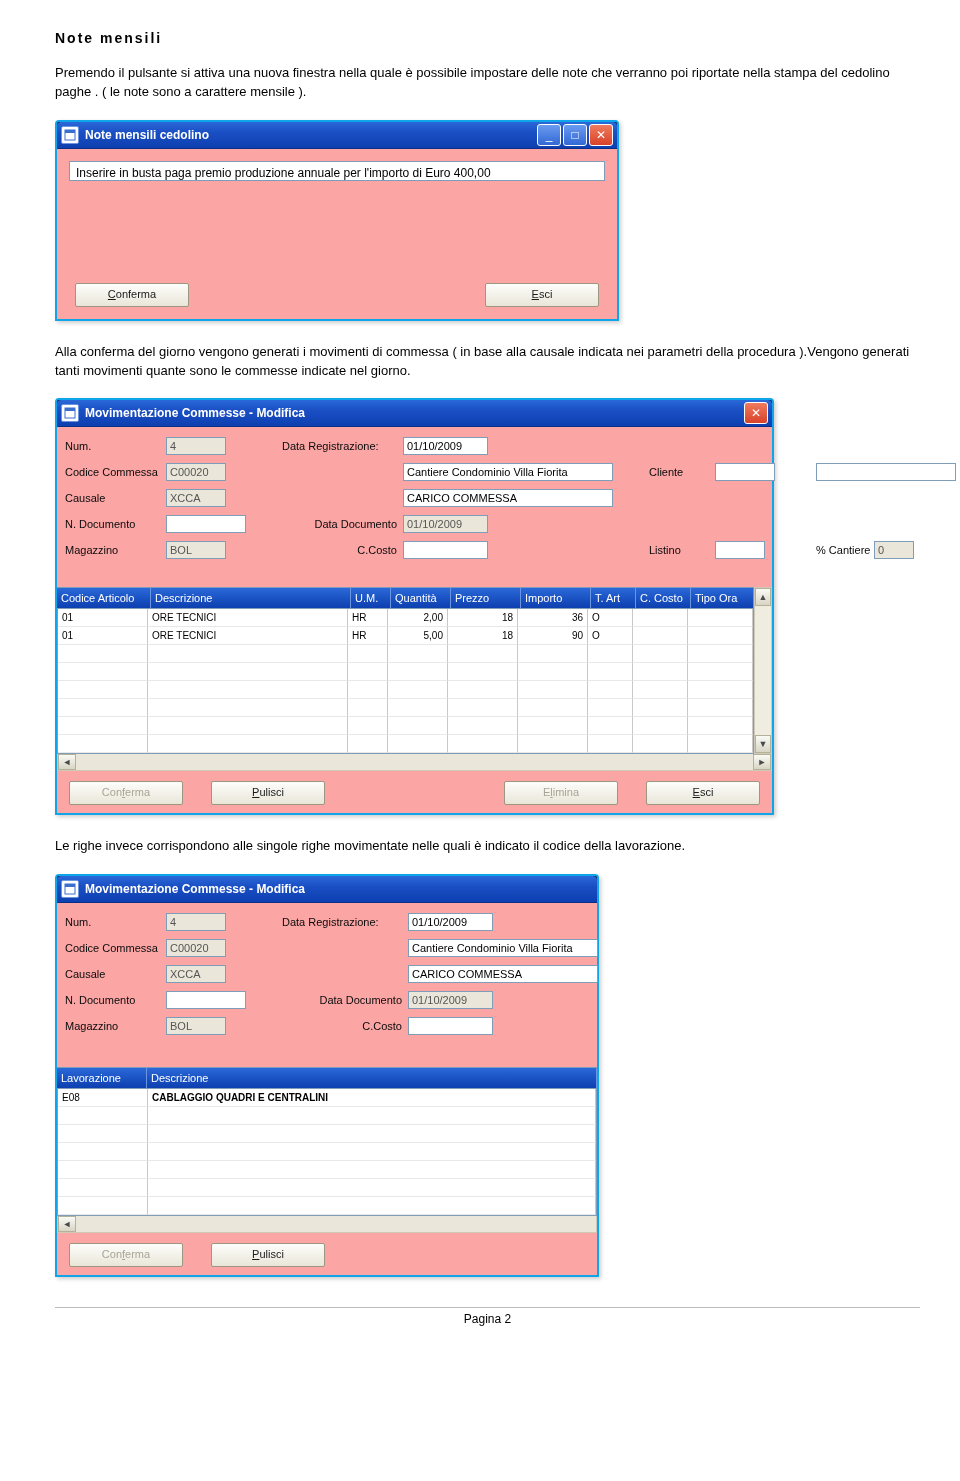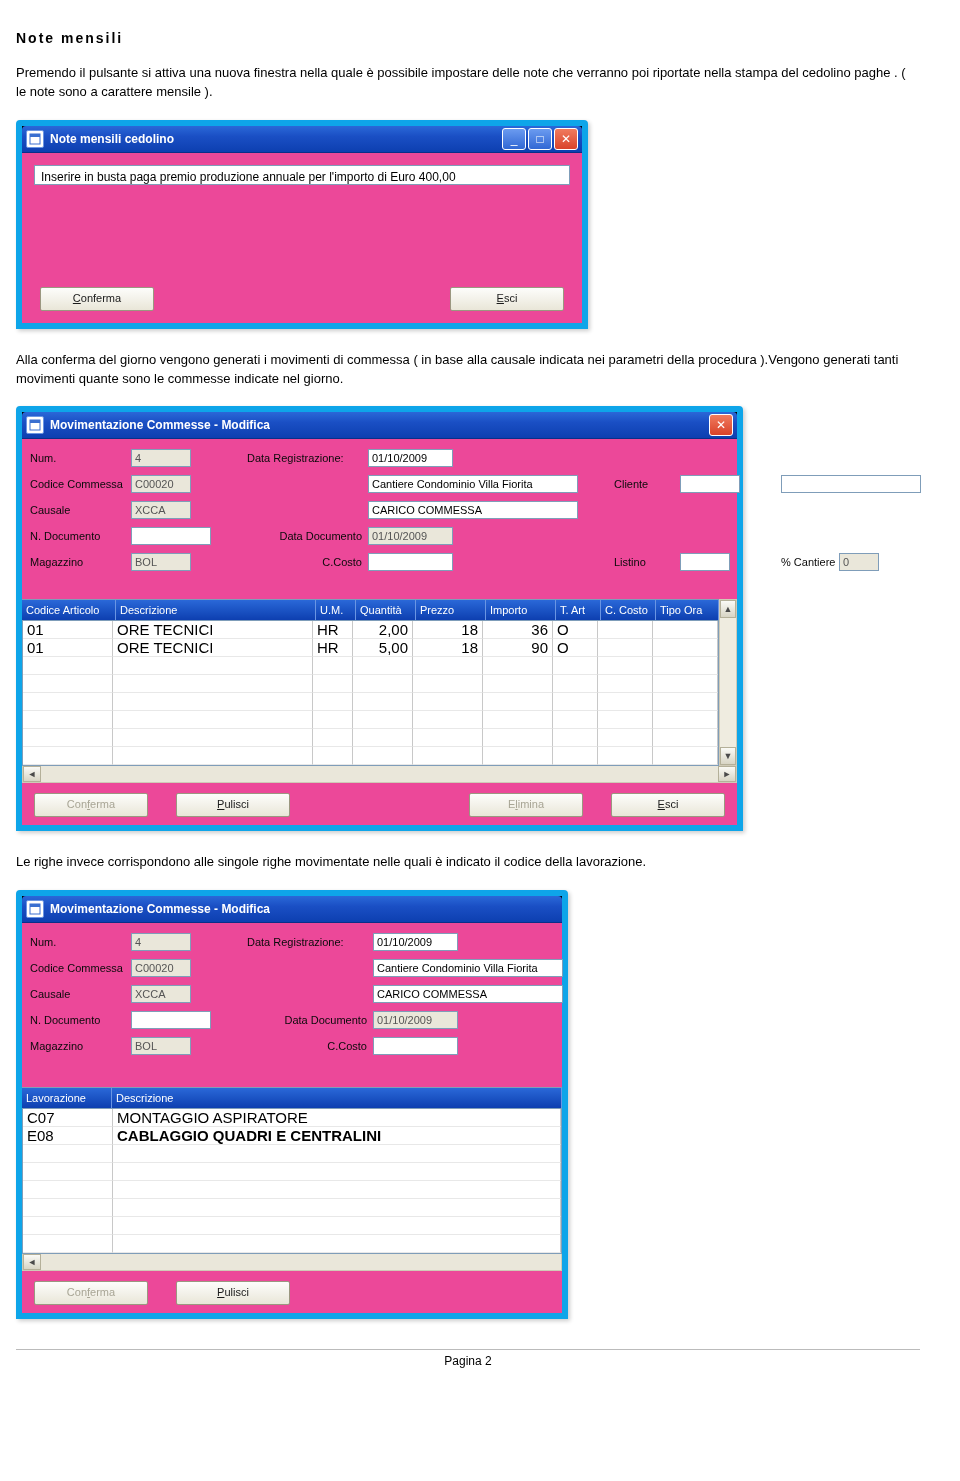--- a/index.html
+++ b/index.html
@@ -1,41 +1,41 @@
 <!DOCTYPE html>
 <html><head>
 <meta charset="utf-8">
 <style>
   body{margin:0;background:#fff;font-family:Arial,Helvetica,sans-serif;font-size:12.5px;color:#000;width:960px}
-  .page{padding:30px 40px 20px 16px}
+  .page{padding:30px 40px 20px 55px}
   h2{font-size:14px;font-weight:bold;letter-spacing:2px;margin:0 0 18px 0}
   p.body{line-height:1.45;margin:0 10px 18px 0;font-size:13px}
-  .win{background:#000;padding:0;margin:0 0 22px 0;border:6px solid #0ea5e9;border-radius:4px 4px 0 0;box-shadow:2px 2px 4px rgba(0,0,0,0.2)}
+  .win{background:#000;padding:0;margin:0 0 22px 0;border:2px solid #0ea5e9;border-radius:4px 4px 0 0;box-shadow:2px 2px 4px rgba(0,0,0,0.2)}
   .titlebar{height:26px;background:linear-gradient(to bottom,#2a68d8 0%,#1a4fc4 40%,#0d3fb0 100%);border-bottom:1px solid #0a2f88;display:flex;align-items:center;padding:0 4px;border-radius:4px 4px 0 0}
   .ticon{width:16px;height:16px;background:#fff;border:1px solid #6a95e3;margin-right:6px;display:flex;align-items:center;justify-content:center;border-radius:2px}
   .ticon svg{width:12px;height:12px}
   .ttitle{color:#fff;font-weight:bold;font-size:12px;flex:1}
   .tbtns{display:flex;gap:2px}
   .tbtn{width:22px;height:20px;border:1px solid #fff;border-radius:3px;display:flex;align-items:center;justify-content:center;color:#fff;font-size:12px;background:linear-gradient(to bottom,#6b9bf0,#3168d4)}
   .tbtn.close{background:linear-gradient(to bottom,#f07b5e,#d9422a);border-color:#fff}
-  .pane{background:#ec4899;padding:6px 6px 8px 6px}
+  .pane{background:#fca5a5;padding:6px 6px 8px 6px}
   .xpbtn{display:inline-block;min-width:80px;height:22px;background:linear-gradient(to bottom,#fdfdfb,#e9e6d8);border:1px solid #9b9780;border-radius:2px;font-size:11px;color:#1a1a1a;padding:0 16px;line-height:20px;text-align:center}
   .xpbtn.dis{color:#a8a595}
   .underline{text-decoration:underline}
   .txtarea{background:#fff;border:1px solid #7f9db9;padding:4px 6px;font-size:12px;width:100%;box-sizing:border-box;overflow:hidden;white-space:nowrap}
   .notes-body{padding:6px 6px 96px 6px}
   .btnrow{display:flex;justify-content:space-between;padding:6px 12px 4px 12px}
   .xpinput{background:#fff;border:1px solid #7f9db9;height:18px;font-size:11px;padding:0 3px;box-sizing:border-box}
   .xpinput.ro{background:#eae7da;color:#555}
   .lbl{font-size:11px;color:#0a0a0a}
   .form{padding:10px 8px 4px 8px;display:grid;row-gap:8px;column-gap:8px}
   .grid-head{background:linear-gradient(to bottom,#2a68d8,#0d3fb0);color:#fff;font-size:11px;height:20px;display:flex;align-items:center;border:1px solid #7f9db9;border-left:none;border-right:none}
   .gh-cell{height:20px;display:flex;align-items:center;padding:0 4px;border-right:1px solid #6a95e3;box-sizing:border-box}
   .grid-body{background:#fff;border:1px solid #7f9db9;border-top:0}
-  .gr{display:flex;height:18px;font-size:15px}
+  .gr{display:flex;height:18px;font-size:10px}
   .gc{border-right:1px solid #c8c8c8;border-bottom:1px solid #e8e8e8;padding:0 4px;box-sizing:border-box;overflow:hidden;white-space:nowrap;display:flex;align-items:center}
   .gc.num{justify-content:flex-end}
   .scrollbar-h{height:16px;background:#eae7da;border:1px solid #cfcab7;border-top:none;display:flex;align-items:center}
   .sbtn{width:16px;height:14px;background:linear-gradient(to bottom,#fafaf6,#d8d5c5);border:1px solid #b4b099;display:flex;align-items:center;justify-content:center;font-size:9px;color:#4a4a4a}
   .strack{flex:1;background:repeating-linear-gradient(45deg,#efece0,#efece0 2px,#e3dfd0 2px,#e3dfd0 4px)}
   .scrollbar-v{width:16px;background:#efece0;border:1px solid #cfcab7;display:flex;flex-direction:column}
   .sbtnv{height:16px;background:linear-gradient(to bottom,#fafaf6,#d8d5c5);border:1px solid #b4b099;display:flex;align-items:center;justify-content:center;font-size:9px;color:#4a4a4a}
   .gridwrap{display:flex}
   .footer{border-top:1px solid #bbb;margin-top:30px;padding-top:4px;text-align:center;font-size:12px}
   .row5{display:grid;grid-template-columns:95px 110px 115px 240px 60px 95px 1fr;align-items:center;column-gap:6px}
@@ -310,24 +310,20 @@
         <input class="xpinput" style="width: 85px;">
       </div>
     </div>
     <div style="height:28px"></div>
     <div class="grid-head">
       <div class="gh-cell" style="width:90px">Lavorazione</div>
       <div class="gh-cell" style="flex:1">Descrizione</div>
     </div>
     <div class="grid-body" id="grid2">
           <div class="gr">
-            <div class="gc" style="width: 90px;">C07</div>
-            <div class="gc" style="flex: 1 1 0%;">MONTAGGIO ASPIRATORE</div>
-          </div>
-          <div class="gr">
             <div class="gc" style="width: 90px;">E08</div>
             <div class="gc" style="flex: 1 1 0%; font-weight: bold;">CABLAGGIO QUADRI E CENTRALINI</div>
           </div>
           <div class="gr">
             <div class="gc" style="width: 90px;"></div>
             <div class="gc" style="flex: 1 1 0%;"></div>
           </div>
           <div class="gr">
             <div class="gc" style="width: 90px;"></div>
             <div class="gc" style="flex: 1 1 0%;"></div>

